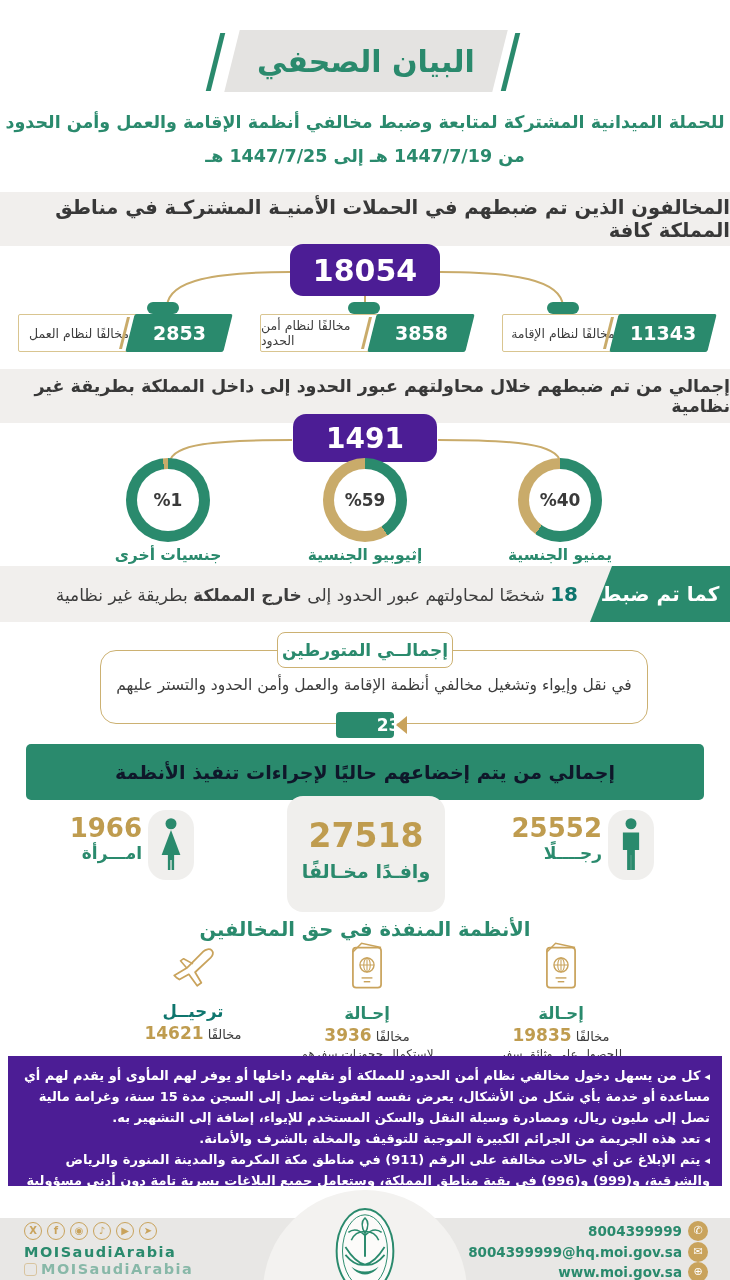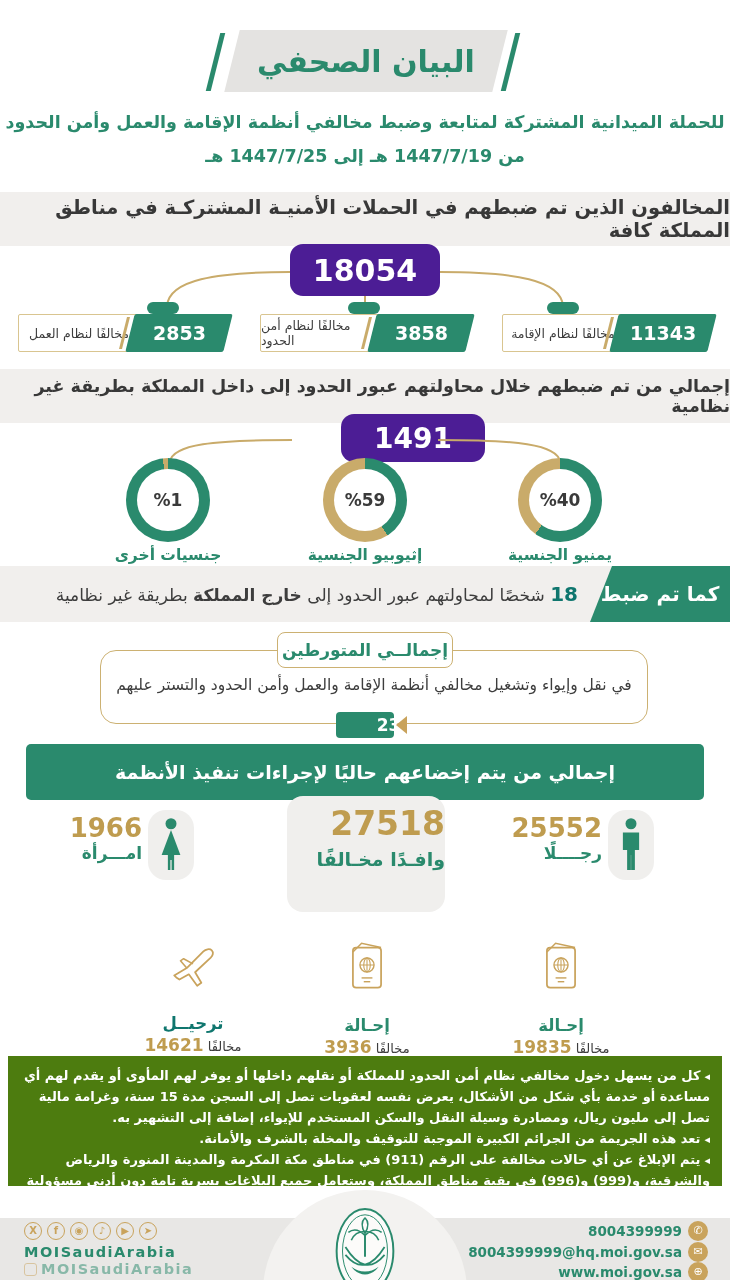--- a/index.html
+++ b/index.html
@@ -3,21 +3,21 @@
 <meta charset="utf-8">
 <style>
   * { margin:0; padding:0; box-sizing:border-box; }
   html,body { background:#fff; }
   .page {
     position:relative; width:730px; height:1280px; margin:0 auto;
     background:#fff; overflow:hidden; direction:rtl;
     font-family:"DejaVu Sans", sans-serif; color:#3d3d3d;
   }
   .abs { position:absolute; }
-  .center { text-align:right; }
+  .center { text-align:center;margin-top:12px; }
   .green-t { color:#2a8a6d; }
   .gold-t { color:#0f766e; }
 
   
   .title-slash { width:5px; height:58px; background:#2a8a6d; transform:skewX(-14deg); }
   .title-box { left:232px; top:30px; width:268px; height:62px; background:#e4e3e1;
     transform:skewX(-14deg); display:flex; align-items:center; justify-content:center; }
   .title-box span { transform:skewX(14deg); font-size:30px; font-weight:bold; color:#2a8a6d; }
   .subtitle { left:0; width:730px; font-size:17.5px; font-weight:bold; color:#2a8a6d; text-align:center; }
 
@@ -57,36 +57,36 @@
     border-radius:8px; display:flex; align-items:center; justify-content:center;
     font-size:17px; font-weight:bold; color:#2a8a6d; z-index:2; }
   .inv-body { left:110px; top:676px; width:528px; text-align:center; font-size:15.5px; color:#3d3d3d; }
   .pill23 { left:336px; top:712px; width:58px; height:26px; background:#2a8a6d; border-radius:4px;
     color:#fff; font-size:17px; font-weight:bold; display:flex; align-items:center; justify-content:center; z-index:2;padding-left:47px; }
   .pill23-arrow { left:396px; top:716px; width:0; height:0; z-index:2;
     border-top:9px solid transparent; border-bottom:9px solid transparent; border-right:11px solid #c9a35c; }
 
   
   .banner { left:26px; top:744px; width:678px; height:56px; background:#2a8a6d; border-radius:5px;
-    display:flex; align-items:center; justify-content:center; color:#ffffff; font-size:19px; font-weight:bold; }
+    display:flex; align-items:center; justify-content:center; color:#0f172a; font-size:19px; font-weight:bold; }
   .icon-capsule { width:46px; height:70px; background:#f0efed; border-radius:18px;
     display:flex; align-items:center; justify-content:center; }
   .stat-num { font-size:26px; font-weight:bold; color:#bf9c4f; line-height:1.1; }
   .stat-lab { font-size:17px; font-weight:bold; color:#2a8a6d; }
   .center-shape { left:287px; top:796px; width:158px; height:116px; background:#f0efed; border-radius:16px; }
 
   
   .m-item { width:190px; text-align:center; }
-  .m-title { font-size:16.5px; font-weight:bold; margin-top:20px; }
+  .m-title { font-size:16.5px; font-weight:bold; margin-top:8px; }
   .m-val { direction:ltr; font-size:13px; color:#3d3d3d; margin-top:2px; }
   .m-val b { font-size:17px; color:#bf9c4f; }
   .m-desc { font-size:12px; color:#3d3d3d; margin-top:2px; }
 
   
-  .warn { left:8px; top:1056px; width:714px; height:130px; background:#4d7c0f; color:#fff;
+  .warn { left:8px; top:1056px; width:714px; height:130px; background:#4c1d95; color:#fff;
     padding:9px 12px 6px 10px; font-size:13px; font-weight:bold; line-height:1.62; text-align:right; }
   .warn p { margin:0; }
   .warn .mk { font-size:11px; margin-left:4px; }
 
   
   .f-band { left:0; top:1218px; width:730px; height:62px; background:#e8e7e5; }
   .f-circle { left:263px; top:1190px; width:204px; height:204px; border-radius:50%; background:#f3f2f0; }
   .soc-row { left:24px; top:1222px; display:flex; direction:ltr; gap:5px; }
   .soc { width:18px; height:18px; border:1.3px solid #c9a35c; border-radius:50%; color:#c9a35c;
     font-size:10px; line-height:15px; text-align:center; font-weight:bold; }
@@ -141,21 +141,21 @@
     <div class="badge-num">
       <span>2853</span>
     </div>
   </div>
 
   <div class="abs strip" style="top:360px; height:54px;margin-top:9px;">
     <div class="strip-title" style="font-size:17.5px;">
       <span>إجمالي من تم ضبطهم خلال محاولتهم عبور الحدود إلى </span><b>داخل المملكة</b><span> بطريقة غير نظامية</span>
     </div>
   </div>
-  <div class="abs total-box" style="left:293px; top:414px; width:144px; height:48px; font-size:28px;margin-left:48px;">1491</div>
+  <div class="abs total-box" style="left:293px; top:414px; width:144px; height:48px; font-size:28px;">1491</div>
   <svg class="abs" style="left:115px; top:436px;" width="500" height="32">
     <path d="M323,4 C400,4 443,8 445,26" fill="none" stroke="#c9ab6a" stroke-width="2"></path>
     <path d="M177,4 C100,4 57,8 55,26" fill="none" stroke="#c9ab6a" stroke-width="2"></path>
     <path d="M250,26 L250,31" fill="none" stroke="#c9ab6a" stroke-width="2"></path>
   </svg>
 
   <div class="abs donut" style="left: 518px; background: conic-gradient(rgb(42, 138, 109) 0deg, rgb(42, 138, 109) 60%, rgb(201, 171, 106) 0deg);">
     <div class="donut-hole">%40</div>
   </div>
   <div class="abs donut" style="left: 323px; background: conic-gradient(rgb(42, 138, 109) 0deg, rgb(42, 138, 109) 41%, rgb(201, 171, 106) 0deg);">
@@ -204,20 +204,21 @@
     <svg width="30" height="56" viewBox="0 0 24 44">
       <circle cx="12" cy="5" r="4.4" fill="#2a8a6d"></circle>
       <path d="M12,10 L19.5,30 H14.5 V42 h-2 V34 h-1 V42 h-2 V30 H4.5 Z" fill="#2a8a6d"></path>
     </svg>
   </div>
   <div class="abs" style="left:40px; top:814px; width:102px; direction:ltr;">
     <div class="stat-num" style="text-align:right;">1966</div>
     <div class="stat-lab" style="text-align:right;">امـــرأة</div>
   </div>
 
+  <div class="abs center" style="left:0; top:906px; width:730px; font-size:19.5px; font-weight:bold; color:#2a8a6d;">الأنظمة المنفذة في حق المخالفين</div>
 
   <div class="abs m-item" style="left:466px; top:940px;">
     <svg width="40" height="52" viewBox="0 0 36 48">
       <rect x="5" y="7" width="26" height="37" rx="3" fill="#fff" stroke="#c9a35c" stroke-width="1.6"></rect>
       <path d="M5,11 L13,3 L31,7" fill="none" stroke="#c9a35c" stroke-width="1.4"></path>
       <circle cx="18" cy="23" r="6.5" fill="none" stroke="#c9a35c" stroke-width="1.3"></circle>
       <path d="M11.5,23 h13 M18,16.5 v13" stroke="#c9a35c" stroke-width="1"></path>
       <ellipse cx="18" cy="23" rx="3" ry="6.5" fill="none" stroke="#c9a35c" stroke-width="1"></ellipse>
       <line x1="13" y1="35" x2="23" y2="35" stroke="#c9a35c" stroke-width="1.3"></line>
       <line x1="15" y1="38.5" x2="21" y2="38.5" stroke="#c9a35c" stroke-width="1.3"></line>

